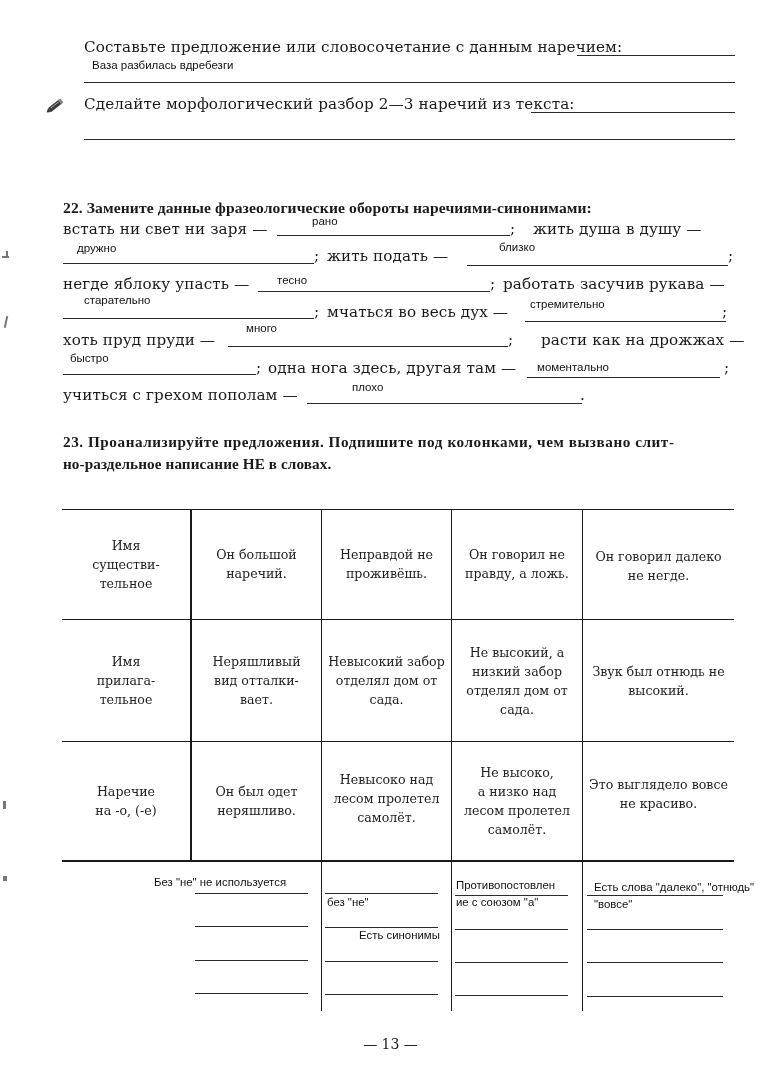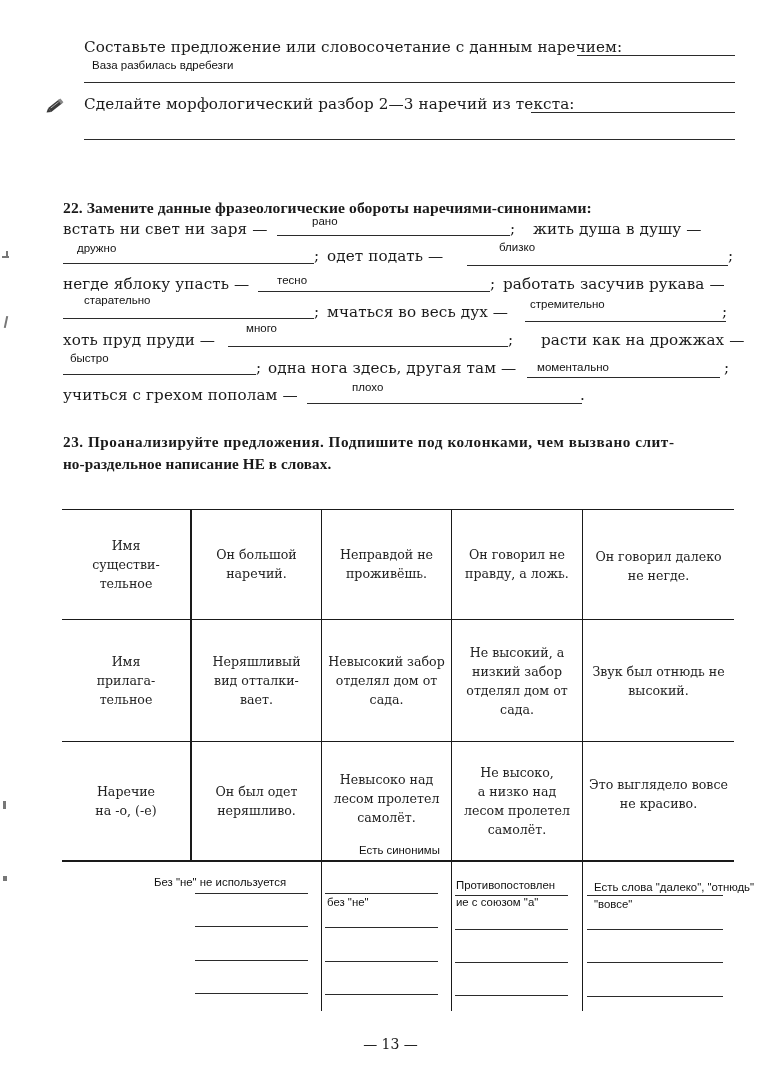--- a/index.html
+++ b/index.html
@@ -54,21 +54,21 @@
 
 <div class="abs txt" style="left:63px; top:220px;">встать ни свет ни заря —</div>
 <div class="abs hand ans" style="left:296px; top:215px;margin-left:16px;">рано</div>
 <div class="line" style="left:277px; top:235px; width:233px;"></div>
 <div class="abs txt" style="left:510px; top:220px;">;</div>
 <div class="abs txt" style="left:533px; top:220px;">жить душа в душу —</div>
 
 <div class="abs hand ans" style="left:77px; top:242px;">дружно</div>
 <div class="line" style="left:63px; top:263px; width:251px;"></div>
 <div class="abs txt" style="left:314px; top:247px;">;</div>
-<div class="abs txt" style="left:327px; top:247px;">одет подать —</div>
+<div class="abs txt" style="left:327px; top:247px;">жить подать —</div>
 <div class="abs hand ans" style="left:475px; top:241px;margin-left:24px;">близко</div>
 <div class="line" style="left:467px; top:265px; width:261px;"></div>
 <div class="abs txt" style="left:728px; top:247px;">;</div>
 
 <div class="abs txt" style="left:63px; top:275px;">негде яблоку упасть —</div>
 <div class="abs hand ans" style="left:277px; top:274px;">тесно</div>
 <div class="line" style="left:258px; top:291px; width:232px;"></div>
 <div class="abs txt" style="left:490px; top:275px;">;</div>
 <div class="abs txt" style="left:503px; top:275px;">работать засучив рукава —</div>
 
@@ -216,21 +216,21 @@
       </div>
   </div>
 </div>
 
 <div class="sub-lbl" style="left:154px; top:876px;">Без "не" не используется</div>
 <div class="sub-line" style="left:195px; top:893px; width:113px;"></div>
 <div class="sub-line" style="left:195px; top:926px; width:113px;"></div>
 <div class="sub-line" style="left:195px; top:960px; width:113px;"></div>
 <div class="sub-line" style="left:195px; top:993px; width:113px;"></div>
 
-<div class="sub-lbl" style="left:327px; top:844px;padding-left:32px;">Есть синонимы</div>
+<div class="sub-lbl" style="left:327px; top:929px;padding-left:32px;">Есть синонимы</div>
 <div class="sub-lbl" style="left:327px; top:896px;">без "не"</div>
 <div class="sub-line" style="left:325px; top:893px; width:113px;"></div>
 <div class="sub-line" style="left:325px; top:927px; width:113px;"></div>
 <div class="sub-line" style="left:325px; top:961px; width:113px;"></div>
 <div class="sub-line" style="left:325px; top:994px; width:113px;"></div>
 
 <div class="sub-lbl" style="left:456px; top:879px;">Противопостовлен</div>
 <div class="sub-lbl" style="left:456px; top:896px;">ие с союзом "а"</div>
 <div class="sub-line" style="left:455px; top:895px; width:113px;"></div>
 <div class="sub-line" style="left:455px; top:929px; width:113px;"></div>

